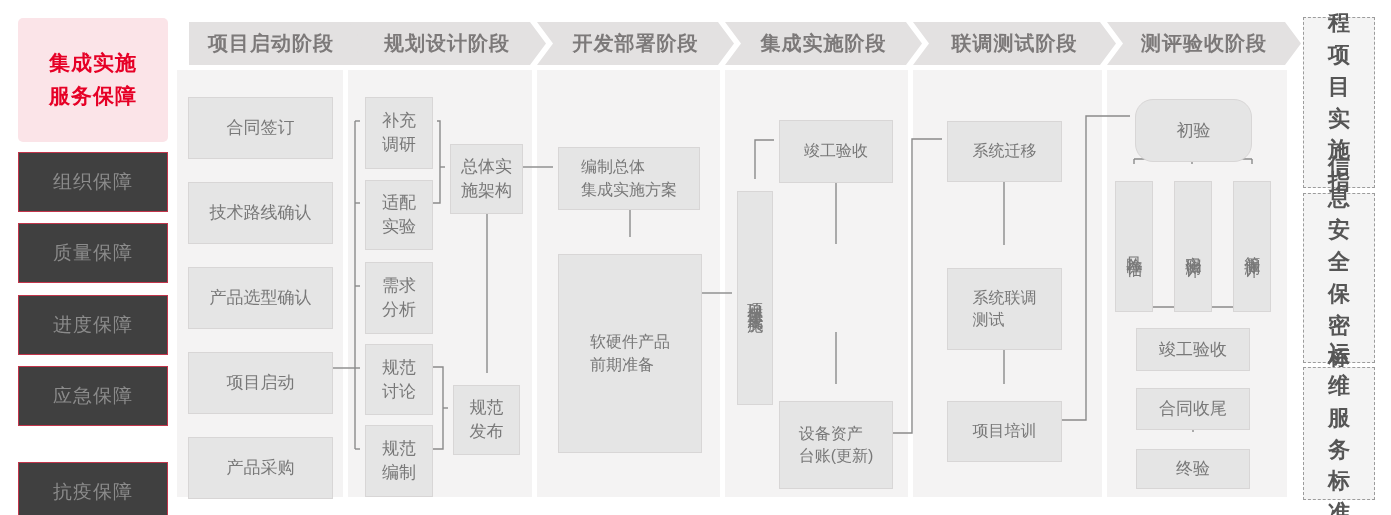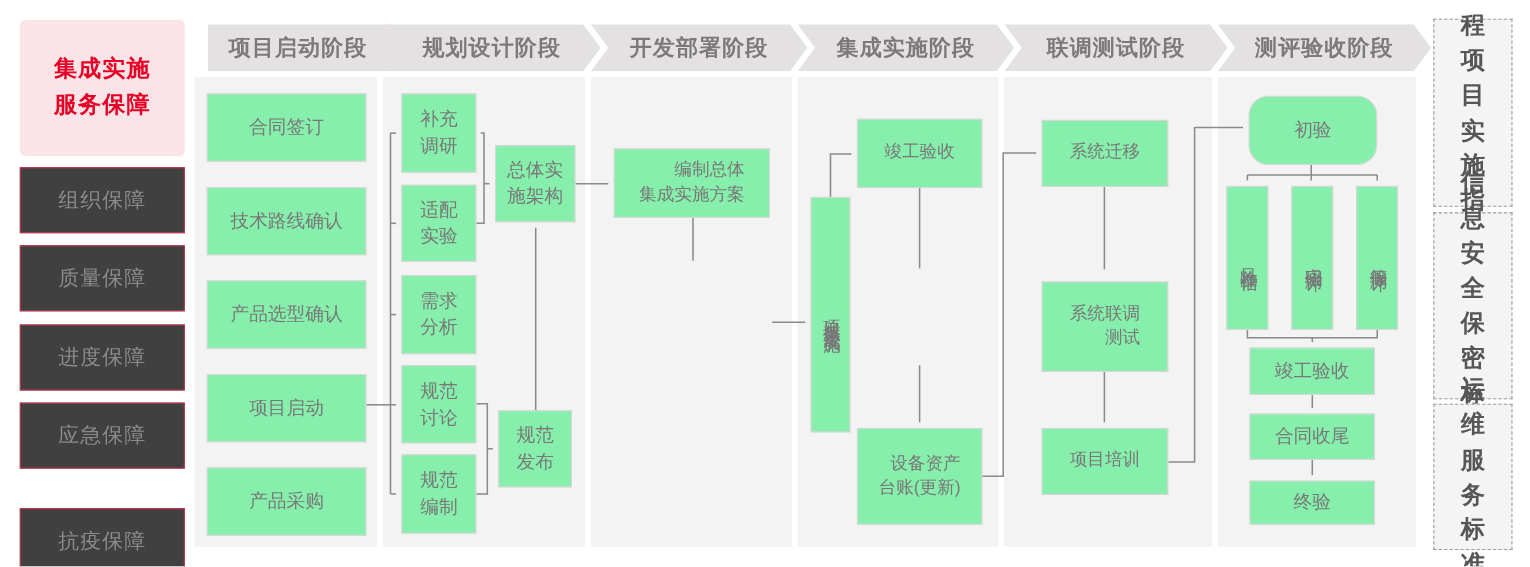--- a/index.html
+++ b/index.html
@@ -33,23 +33,23 @@
     font-size:21px; line-height:1.55; border-radius:5px; white-space:pre-line;
     display:flex; align-items:center; justify-content:center; text-align:center; z-index:2;
     letter-spacing:1px;
   }
   .litem{
     position:absolute; left:18px; width:150px; height:60px; background:#404040;
     border:1.5px solid var(--red_border); color:var(--left_item_text); font-size:19px;
     display:flex; align-items:center; justify-content:center; z-index:2; letter-spacing:1px;
   }
   .node{
-    position:absolute; background:#86efac; border:1px solid var(--box_border);
+    position:absolute; background:#e5e5e5; border:1px solid var(--box_border);
     color:var(--box_text); font-size:16px; line-height:1.4; white-space:pre-line;
-    display:flex; align-items:center; justify-content:center; text-align:right; z-index:2;
+    display:flex; align-items:center; justify-content:center; text-align:left; z-index:2;margin-top:12px;
   }
   .node.sm{font-size:17px;}
   .vnode{
     writing-mode:vertical-rl; text-orientation:upright; letter-spacing:2px; font-size:16px;
   }
   .dbox{
     position:absolute; left:1303px; width:72px; background:var(--dash_bg);
     border:1px dashed var(--dash_border); color:var(--dash_text); font-weight:bold;
     font-size:22px; line-height:1.45; letter-spacing:10px; white-space:pre-line;
     display:flex; align-items:center; justify-content:center; text-align:center;
@@ -140,20 +140,22 @@
 讨论</div>
   <div class="node sm" style="left:365px;top:413px;width:68px;height:72px;">规范
 编制</div>
   <div class="node sm" style="left:450px;top:132px;width:73px;height:70px;">总体实
 施架构</div>
   <div class="node sm" style="left:453px;top:373px;width:67px;height:70px;">规范
 发布</div>
 
   <div class="node" style="left:558px;top:135px;width:142px;height:63px;">编制总体
 集成实施方案</div>
+  <div class="node" style="left:558px;top:242px;width:144px;height:199px;">软硬件产品
+前期准备</div>
 
   <div class="node vnode" style="left:737px;top:179px;width:36px;height:214px;">项目整体集成实施</div>
   <div class="node" style="left:779px;top:108px;width:114px;height:63px;">竣工验收</div>
   <div class="node" style="left:779px;top:389px;width:114px;height:88px;">设备资产
 台账(更新)</div>
 
   <div class="node" style="left:947px;top:109px;width:115px;height:61px;">系统迁移</div>
   <div class="node" style="left:947px;top:256px;width:115px;height:82px;">系统联调
 测试</div>
   <div class="node" style="left:947px;top:389px;width:115px;height:61px;">项目培训</div>

